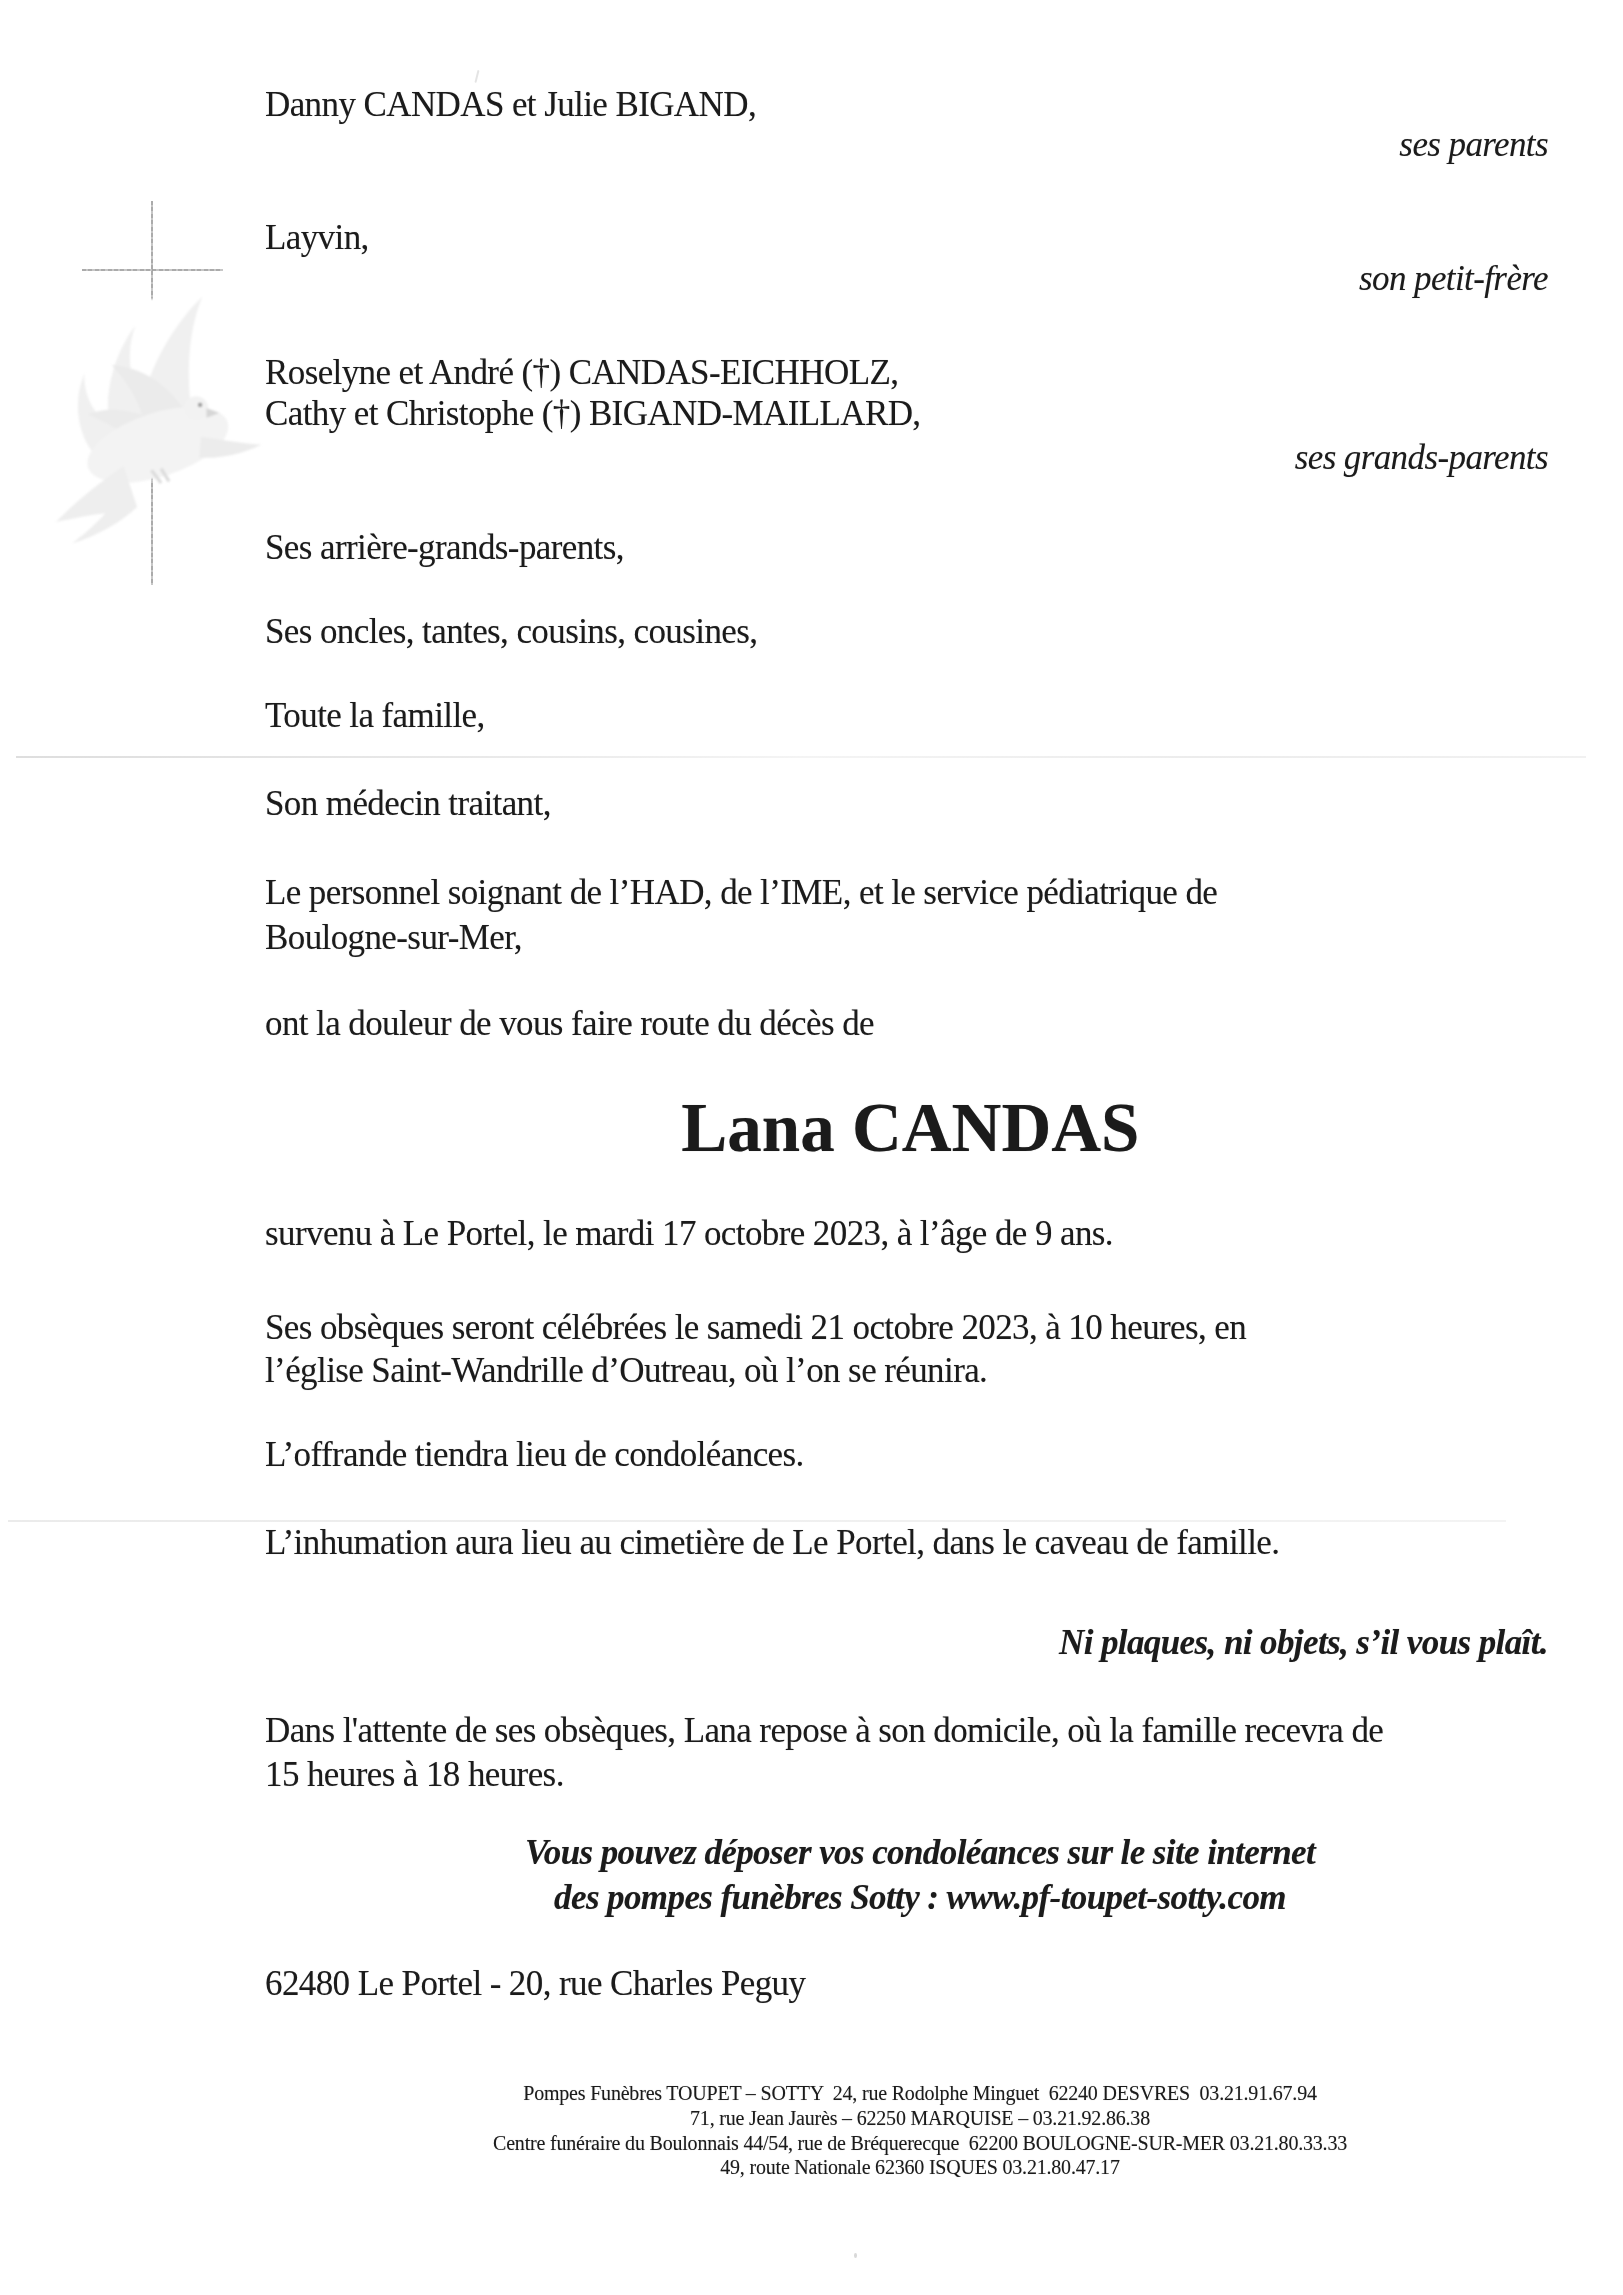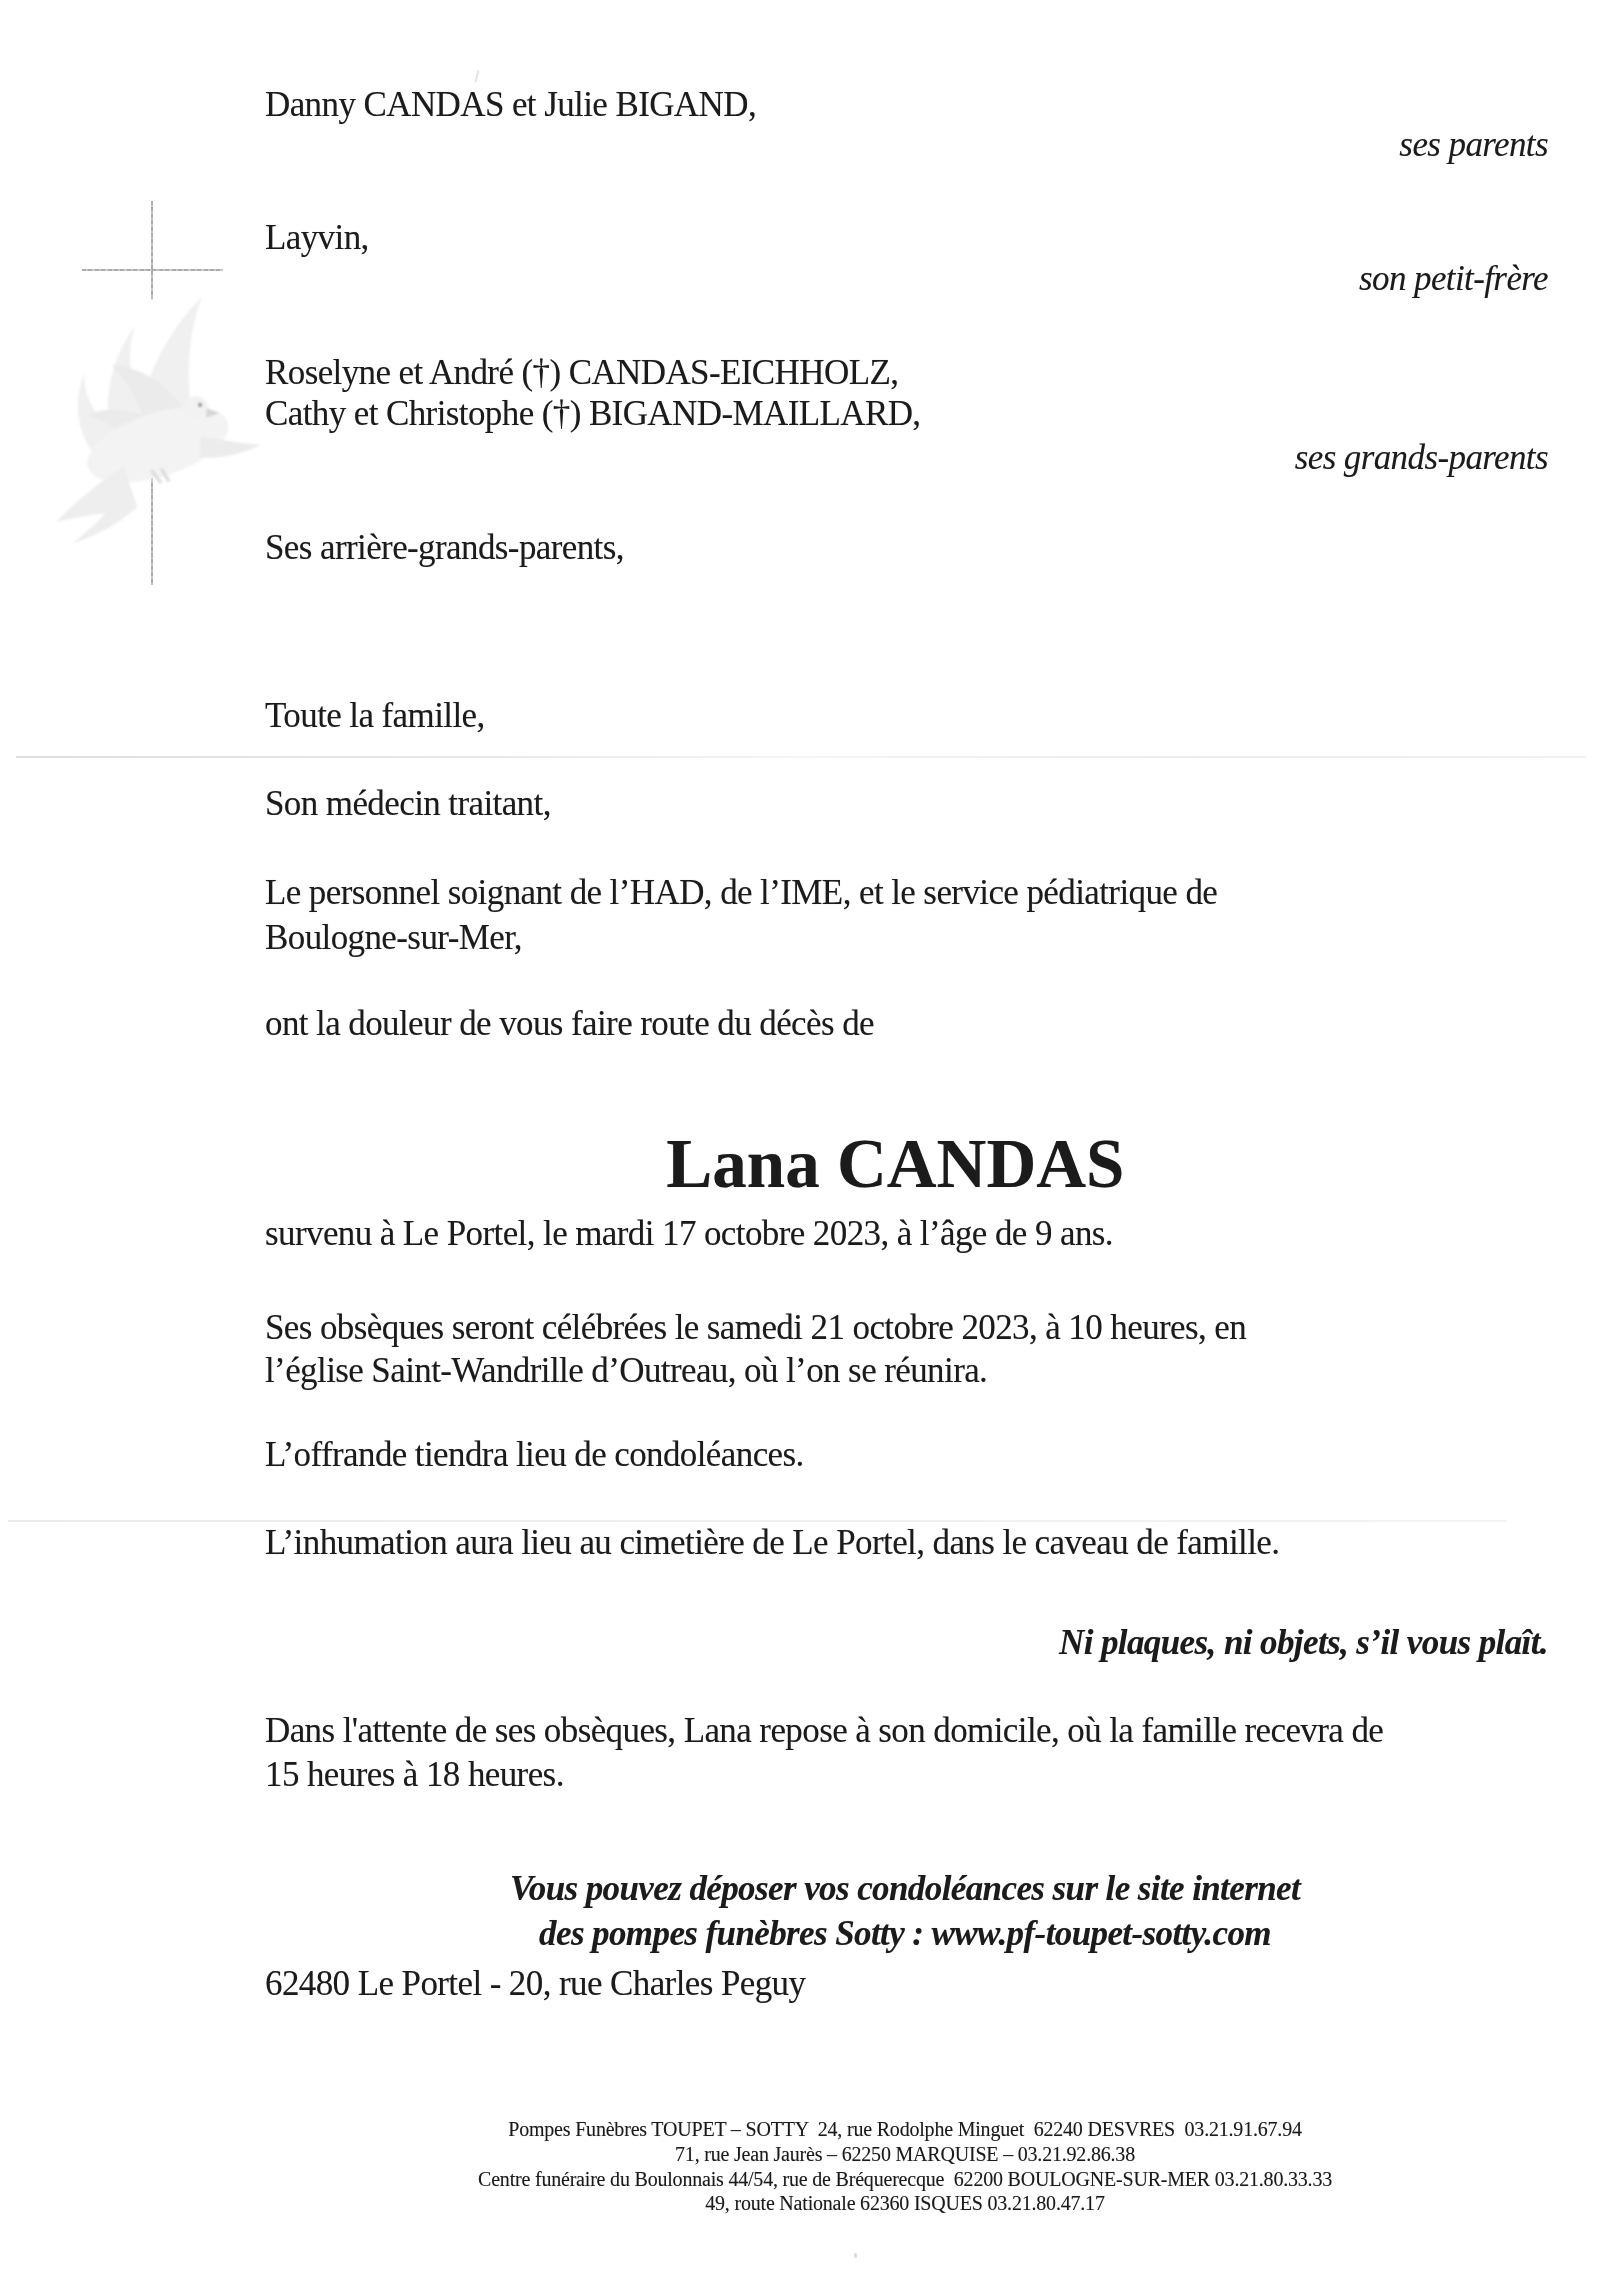--- a/index.html
+++ b/index.html
@@ -13,21 +13,21 @@
   .ln{
     position:absolute;
     font-size:35px;line-height:35px;
     color:#1b1b1b;
     letter-spacing:-0.6px;
     white-space:pre;
     text-shadow:0 0 0.8px rgba(30,30,30,.35);
   }
   .left{left:265px;}
   .right{right:76px;text-align:center;}
-  .center{left:261px;width:1288px;text-align:center;margin-top:36px;}
+  .center{left:276px;width:1288px;text-align:center;}
   .italic{font-style:italic;}
   .bolditalic{font-style:italic;font-weight:bold;}
   .title{
     font-size:69px;line-height:69px;font-weight:bold;
     letter-spacing:0;margin-left:-9.6px;
     text-shadow:0 0 0.8px rgba(20,20,20,.4);
   }
   .footer-line{
     font-size:20px;line-height:24px;letter-spacing:-0.2px;
   }
@@ -100,20 +100,21 @@
     <div class="ln right italic" style="top:127px">ses parents</div>
 
     <div class="ln left" style="top:220px">Layvin,</div>
     <div class="ln right italic" style="top:261px">son petit-frère</div>
 
     <div class="ln left" style="top:396px">Cathy et Christophe (†) BIGAND-MAILLARD,</div>
     <div class="ln left" style="top:355px">Roselyne et André (†) CANDAS-EICHHOLZ,</div>
     <div class="ln right italic" style="top:440px">ses grands-parents</div>
 
     <div class="ln left" style="top:530px">Ses arrière-grands-parents,</div>
+    <div class="ln left" style="top:614px">Ses oncles, tantes, cousins, cousines,</div>
     <div class="ln left" style="top:698px">Toute la famille,</div>
     <div class="ln left" style="top:786px">Son médecin traitant,</div>
 
     <div class="ln left" style="top:875px">Le personnel soignant de l’HAD, de l’IME, et le service pédiatrique de</div>
     <div class="ln left" style="top:920px">Boulogne-sur-Mer,</div>
 
     <div class="ln left" style="top:1006px">ont la douleur de vous faire route du décès de</div>
 
     <div class="ln center title" style="top:1094px">Lana CANDAS</div>
 

